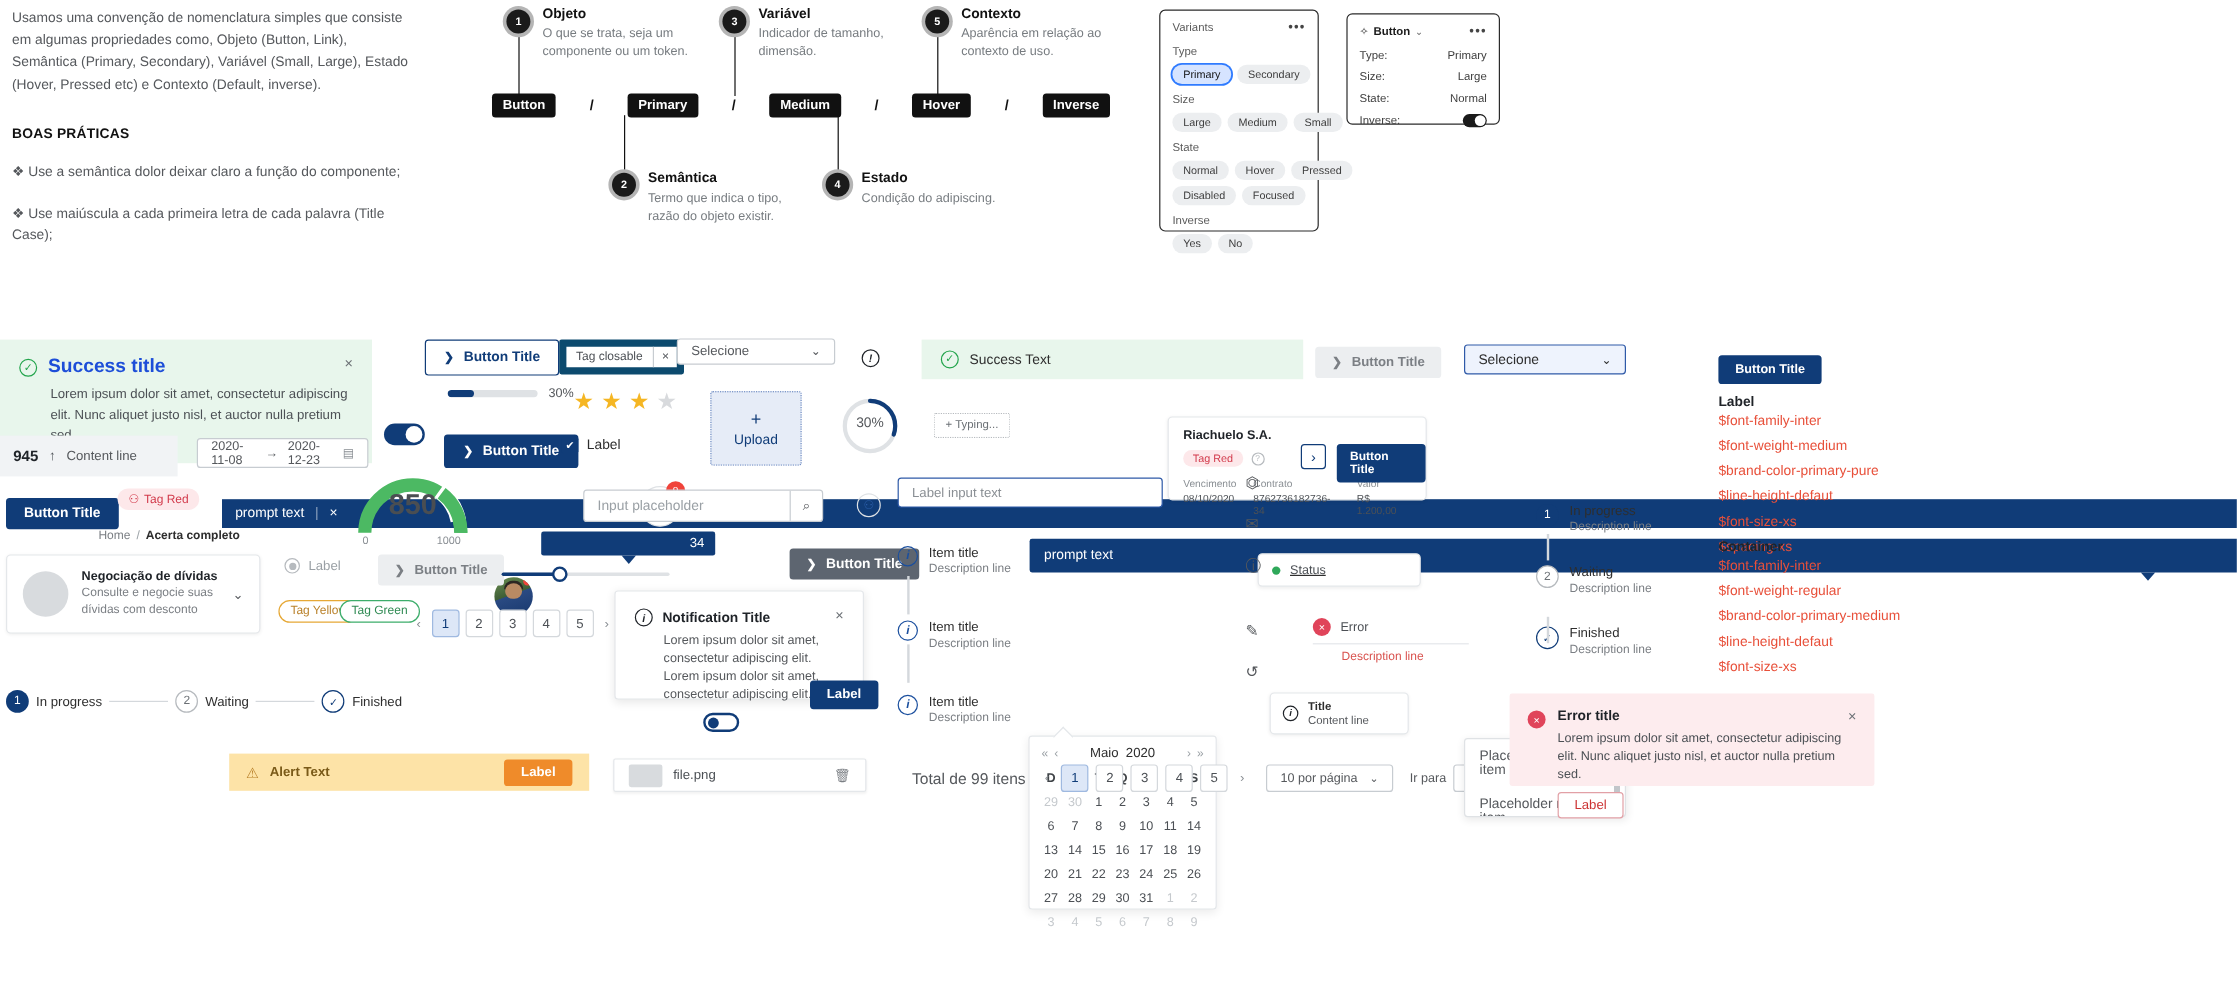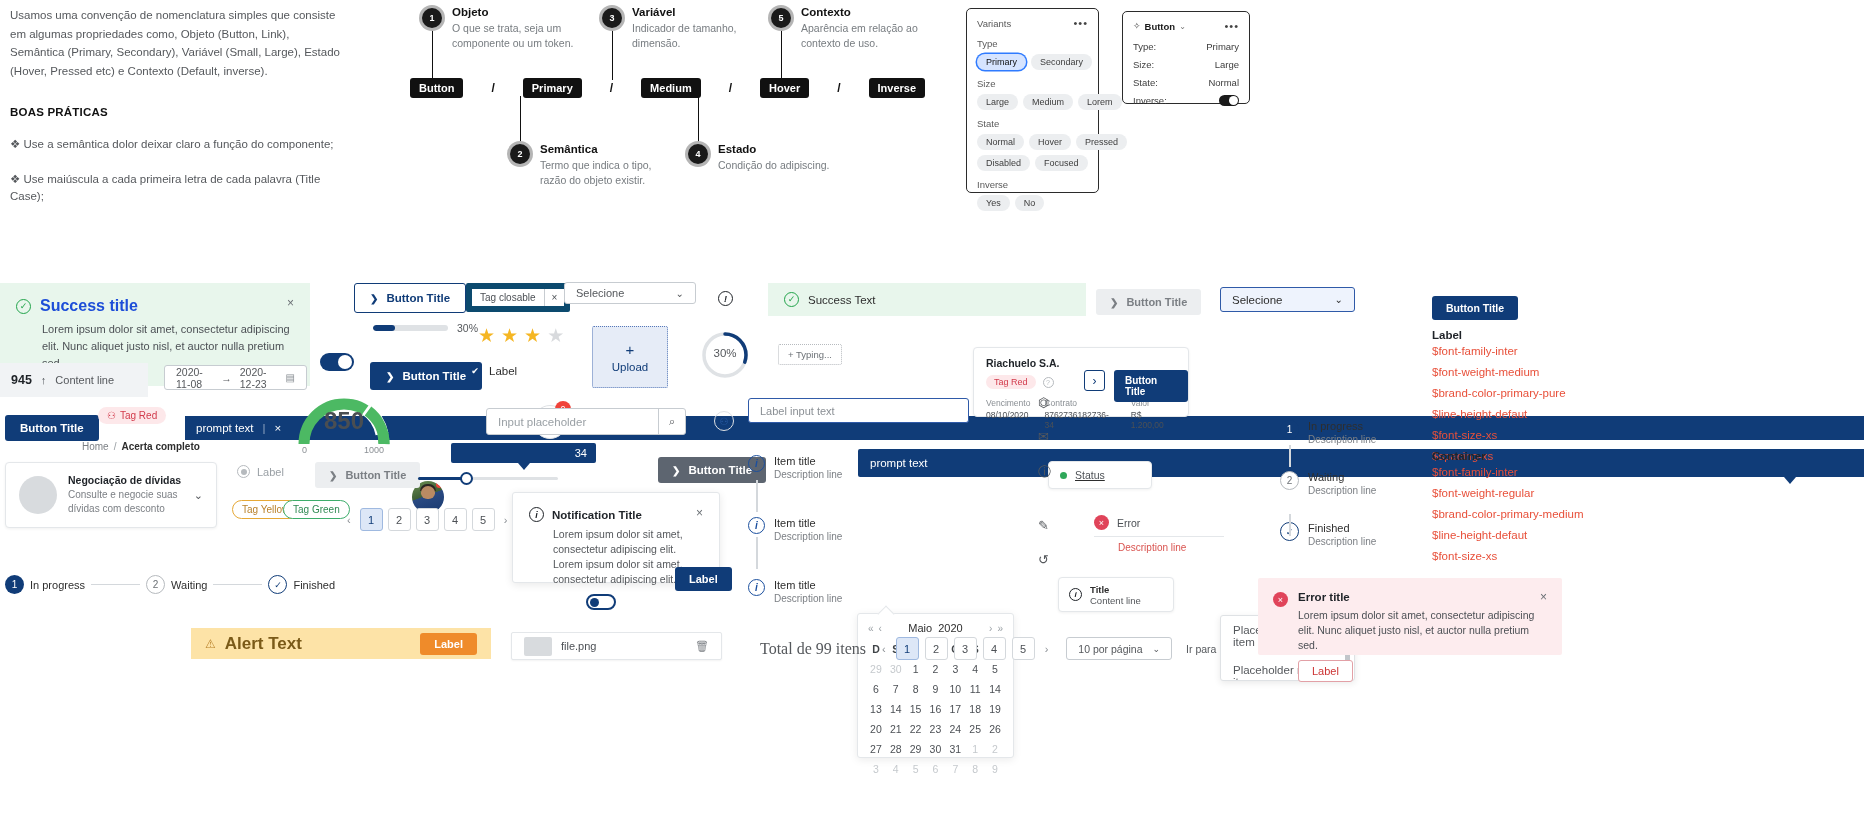--- a/index.html
+++ b/index.html
@@ -252,21 +252,21 @@
   </div>
   <div class="plabel" style="margin-bottom:5px;">Type</div>
   <div style="display:flex;gap:5px;margin-bottom:8px;">
     <span class="pill sel">Primary</span>
     <span class="pill">Secondary</span>
   </div>
   <div class="plabel" style="margin-bottom:5px;">Size</div>
   <div style="display:flex;gap:5px;margin-bottom:8px;">
     <span class="pill">Large</span>
     <span class="pill">Medium</span>
-    <span class="pill">Lorem</span>
+    <span class="pill">Small</span>
   </div>
   <div class="plabel" style="margin-bottom:5px;">State</div>
   <div style="display:flex;gap:5px;margin-bottom:5px;">
     <span class="pill">Normal</span>
     <span class="pill">Hover</span>
     <span class="pill">Pressed</span>
   </div>
   <div style="display:flex;gap:5px;margin-bottom:8px;">
     <span class="pill">Disabled</span>
     <span class="pill">Focused</span>
@@ -450,21 +450,21 @@
   <span class="pag-btn">2</span>
   <span class="pag-btn">3</span>
   <span class="pag-btn">4</span>
   <span class="pag-btn">5</span>
   <span class="pag-arrow">›</span>
 </div>
 
 <div class="abs alert-warn" style="left:191px;top:628px;width:300px;height:31px;">
   <div style="display:flex;align-items:center;gap:9px;">
     <span style="color:#b9812a;font-size:12px;">⚠</span>
-    <b style="font-size:17px;color:#7a5a18;">Alert Text</b>
+    <b style="font-size:11px;color:#7a5a18;">Alert Text</b>
   </div>
   <span class="badge-lbl-orange">Label</span>
 </div>
 
 <div class="abs tag-closable" style="left:466px;top:283px;">
   <span class="tx">Tag closable</span>
   <span class="cx">×</span>
 </div>
 
 <div class="abs fld" style="left:564px;top:282px;width:132px;height:22px;justify-content:space-between;font-size:11px;">
@@ -635,21 +635,21 @@
           <td class="mut">6</td>
           <td class="mut">7</td>
           <td class="mut">8</td>
           <td class="mut">9</td>
         </tr>
       </tbody>
   </table>
 </div>
 
 <div class="abs" style="left:760px;top:637px;display:flex;align-items:center;gap:6px;">
-  <span style="font-size:16px;color:#55585c;margin-right:6px;font-family:Liberation Serif, serif;">Total de 99 itens</span>
+  <span style="font-size:13px;color:#55585c;margin-right:6px;">Total de 99 itens</span>
   <span class="pag-arrow">‹</span>
   <span class="pag-btn act">1</span>
   <span class="pag-btn">2</span>
   <span class="pag-btn">3</span>
   <span class="pag-btn">4</span>
   <span class="pag-btn">5</span>
   <span class="pag-arrow">›</span>
   <span class="fld" style="margin-left:8px;height:23px;font-size:10.5px;gap:10px;">
     <span>10 por página</span>
     <span style="font-size:9px;">⌄</span>
@@ -680,21 +680,21 @@
       <div style="font-size:8.5px;color:#8a8f94;">Contrato</div>
       <div style="font-size:8.5px;color:#4c5055;margin-top:2px;">8762736182736-34</div>
     </div>
     <div>
       <div style="font-size:8.5px;color:#8a8f94;">Valor</div>
       <div style="font-size:8.5px;color:#4c5055;margin-top:2px;">R$ 1.200,00</div>
     </div>
   </div>
 </div>
 
-<div class="abs card" style="left:1048px;top:461px;width:104px;height:28px;display:flex;align-items:center;gap:8px;padding:12px 11px;text-decoration:underline;">
+<div class="abs card" style="left:1048px;top:461px;width:136px;height:28px;display:flex;align-items:center;gap:8px;padding:12px 11px;text-decoration:underline;">
   <span style="width:7px;height:7px;border-radius:50%;background:#2fa85a;"></span>
   <span style="font-size:10.5px;color:#4c5055;">Status</span>
 </div>
 
 <div class="abs" style="left:1094px;top:515px;width:130px;">
   <div style="display:flex;align-items:center;gap:8px;border-bottom:1px solid #e4e7ea;padding-bottom:6px;">
     <span class="x-circle">×</span>
     <span style="font-size:10.5px;color:#4c5055;">Error</span>
   </div>
   <div style="font-size:10px;color:#d9534f;margin-left:24px;margin-top:5px;">Description line</div>

